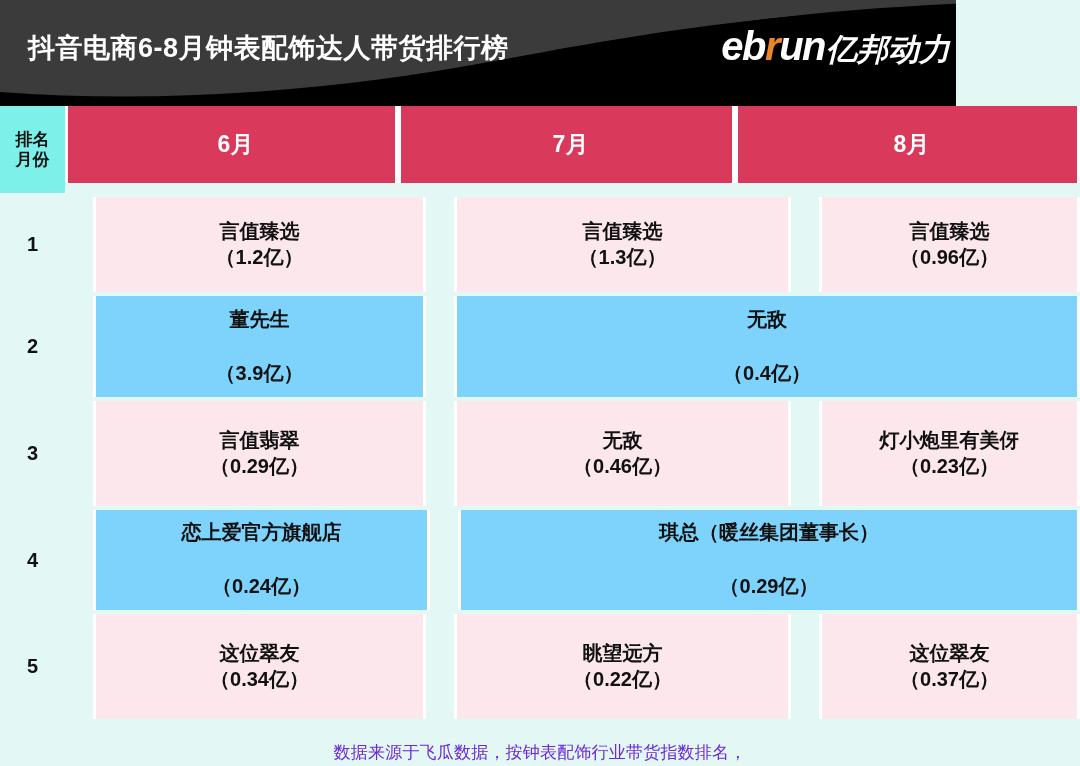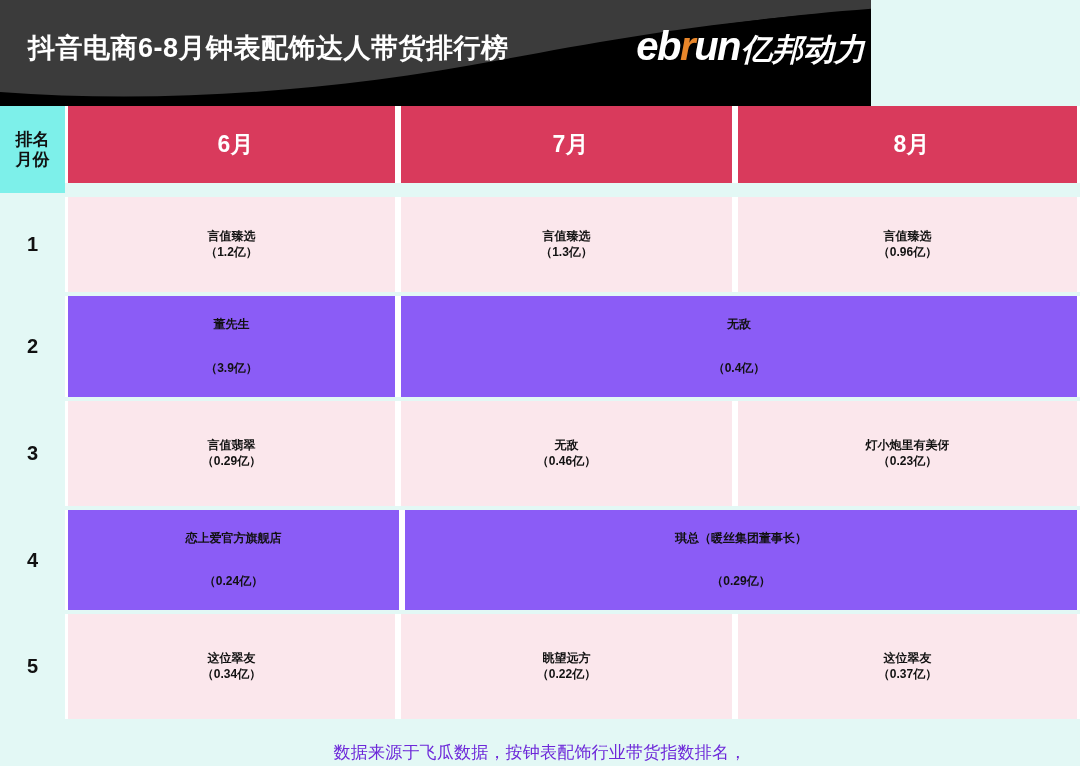--- a/index.html
+++ b/index.html
@@ -16,21 +16,21 @@
   .page {
     position: relative;
     width: 1080px;
     height: 766px;
     background: #e3f8f5;
   }
 
   
   .header {
     position: relative;
-    width: 871px;
+    width: 956px;
     height: 106px;
     background: #701a75;
     overflow: hidden;
   }
   .header-wave {
     position: absolute;
     left: 0;
     top: 0;
     width: 1080px;
     height: 106px;
@@ -126,26 +126,27 @@
     color: #ffffff;
     font-size: 23px;
     font-weight: bold;
     height: 77px;
     padding-left: 8px;
   }
   .head-row { height: 87px; }
 
   .body-row { }
   .body-row .data-cell {
-    font-size: 12px;
+    font-size: 20px;
     font-weight: bold;
     color: #111111;
+    margin-left: 28px;
   }
   .body-row.tint .data-cell { background: #fbe7ec; }
-  .body-row.plain .data-cell { background: #8b5cf6; gap: 28px; }
+  .body-row.plain .data-cell { background: #7dd3fc; gap: 28px; }
 
   .cell-name { display: block; }
   .cell-value { display: block; }
 
   .row-h-1 { height: 95px; }
   .row-h-2 { height: 101px; }
   .row-h-3 { height: 105px; }
   .row-h-4 { height: 100px; }
   .row-h-5 { height: 105px; }
 

